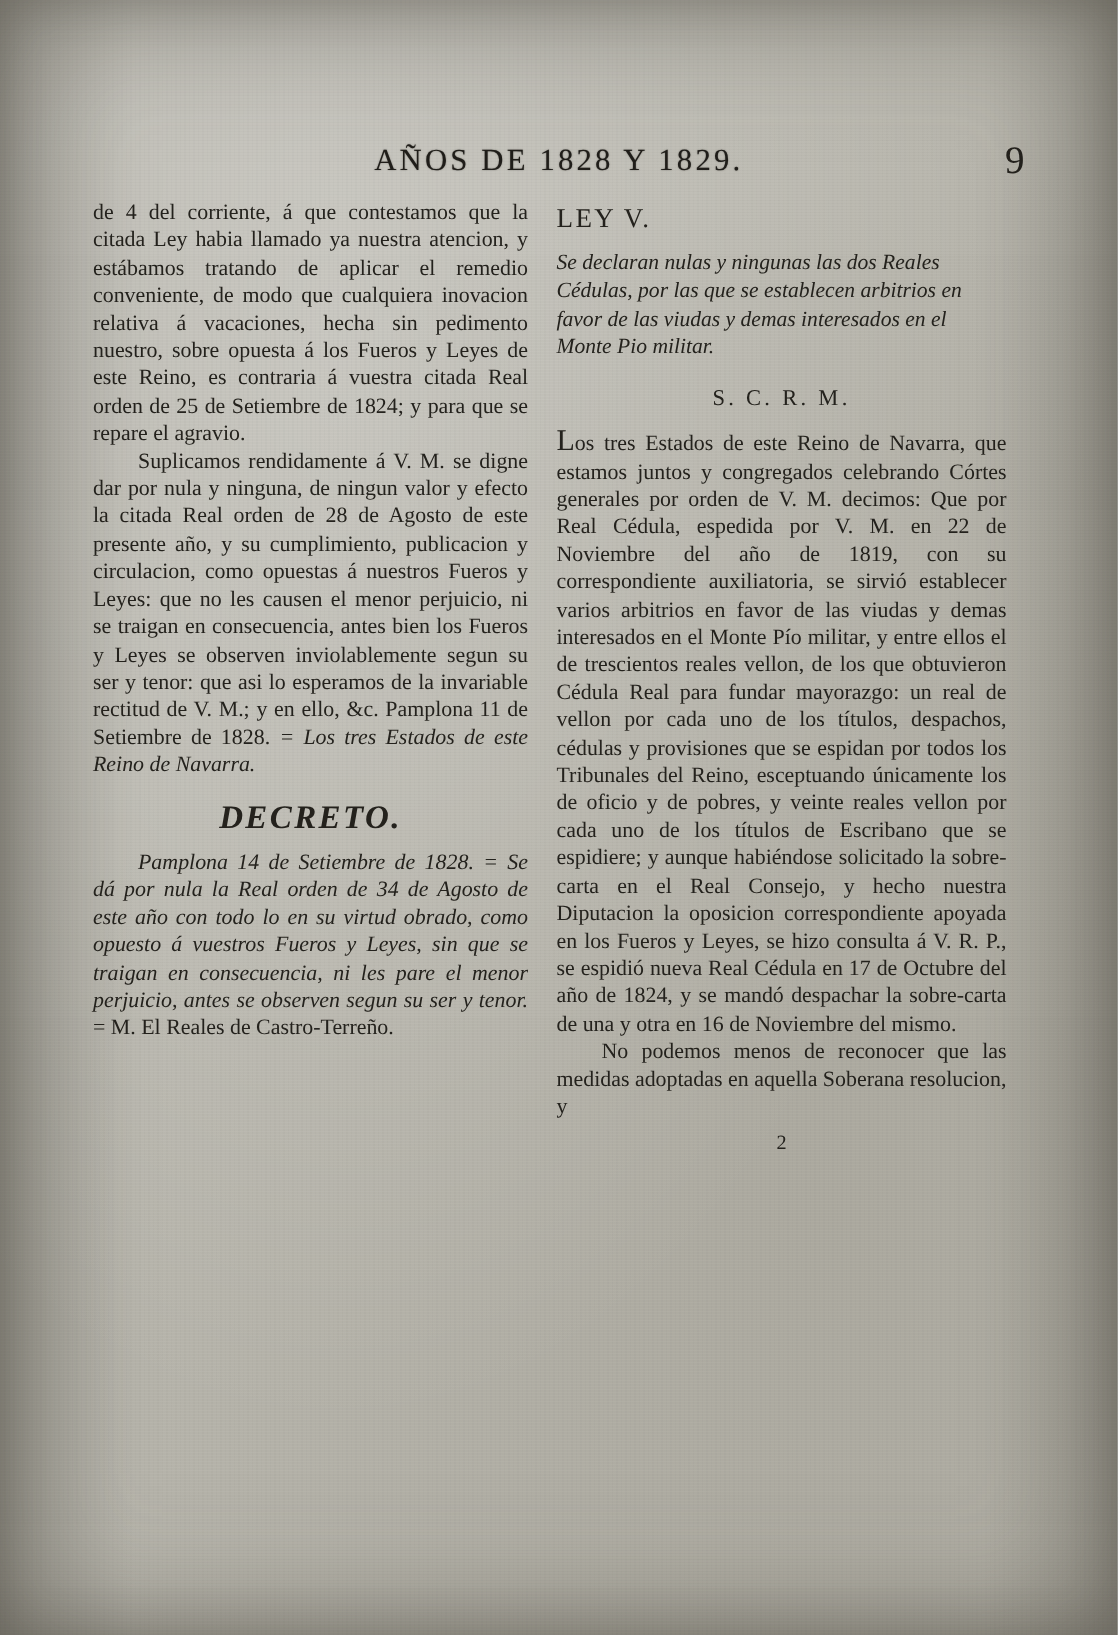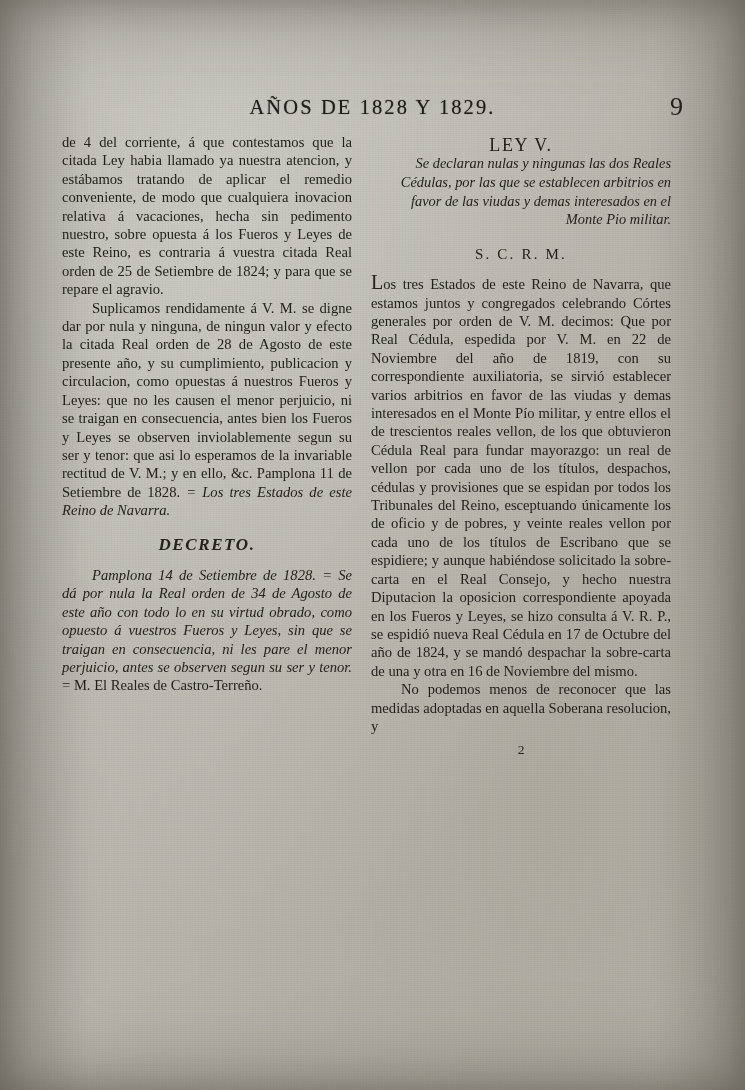--- a/index.html
+++ b/index.html
@@ -80,44 +80,43 @@
   .col.left { width: 290px; }
   .col.right { width: 300px; }
 
   p {
     margin: 0;
     text-indent: 0;
   }
   p.ind-lg { text-indent: 30px; font-family: Liberation Serif, serif; }
 
   .ley-head {
-    text-align: center;
     font-size: 18px;
     letter-spacing: 1.6px;
-    margin-bottom: 0;
+    margin-bottom: 12px;
     margin-top: 3px;
   }
   .ley-sub {
     font-style: italic;
-    text-align: right;
+    text-align: left;
     font-size: 14.4px;
     line-height: 18.6px;
     margin-bottom: 16px;
   }
   .scrm {
     text-align: center;
     font-size: 15px;
     letter-spacing: 2.2px;
     margin-bottom: 10px;
   }
   .decreto {
     text-align: center;
     font-style: italic;
     font-weight: bold;
-    font-size: 17px;
+    font-size: 22px;
     letter-spacing: 1.6px;
     margin-top: 16px;
     margin-bottom: 12px;
   }
   .italic { font-style: italic; }
   .dropcap-line::first-letter {
     font-size: 20px;
   }
   .col.right { position: relative; }
   .catchword {

